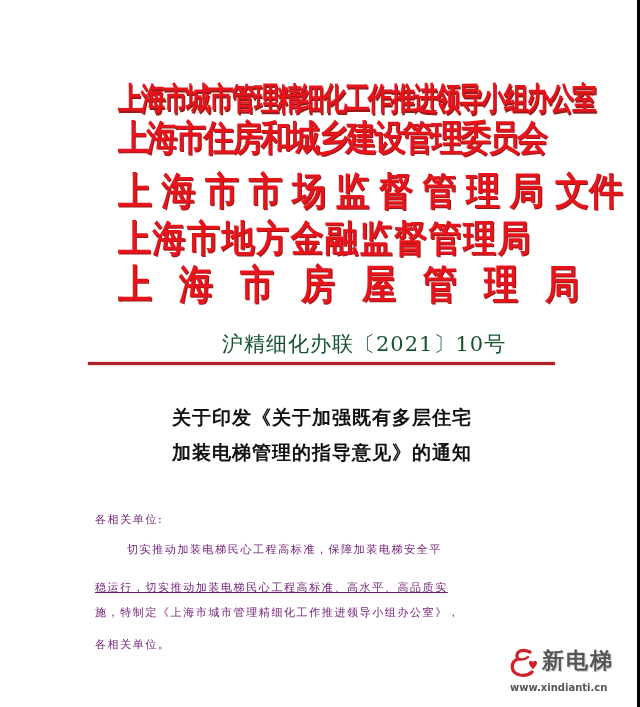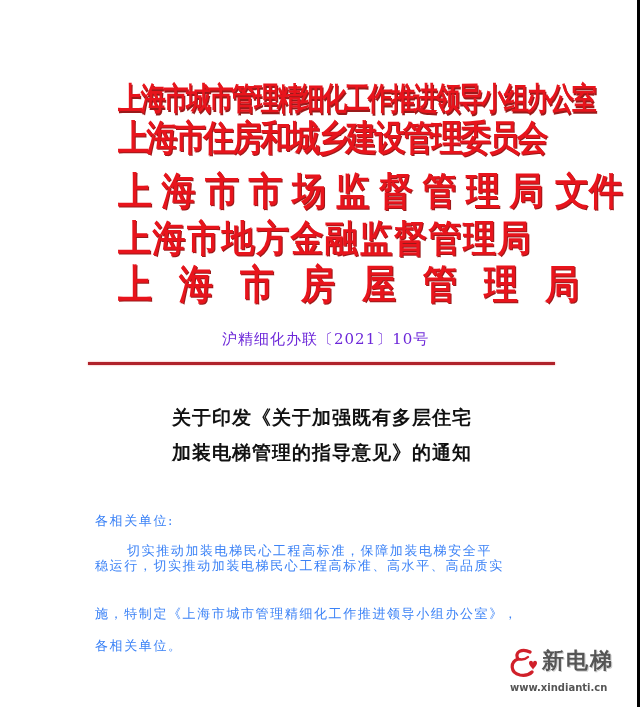--- a/index.html
+++ b/index.html
@@ -15,31 +15,31 @@
       font-family: "DejaVu Sans", sans-serif; font-weight: bold;
       text-shadow: 1px 1px 0 #9a1a1a;
     }
     .h1 { left: 118px; top: 78px; font-size: 25px; letter-spacing: -2.3px; transform: scaleY(1.25); transform-origin: left top; }
     .h2 { left: 118px; top: 114px; font-size: 31px; letter-spacing: -2.5px; transform: scaleY(1.15); transform-origin: left top; }
     .h3 { left: 118px; top: 166px; font-size: 34px; letter-spacing: 9.5px; transform: scaleY(1.12); transform-origin: left top; }
     .h3 .wj { letter-spacing: 0px; margin-left: 2px; }
     .h4 { left: 118px; top: 214px; font-size: 33px; letter-spacing: 1.5px; transform: scaleY(1.12); transform-origin: left top; }
     .h5 { left: 118px; top: 258px; font-size: 34px; letter-spacing: 27px; transform: scaleY(1.18); transform-origin: left top; }
 
-    .docno { position: absolute; left: 222px; top: 330px; font-size: 15px; color: #6d28d9; letter-spacing: 1px; white-space: nowrap; }
+    .docno { position: absolute; left: 222px; top: 330px; font-size: 21px; color: #14532d; letter-spacing: 1px; white-space: nowrap; }
     .redline { position: absolute; left: 88px; top: 362px; width: 467px; height: 3px; background: #b0222a; box-shadow: 0 0 2px #e88; }
 
     .title { position: absolute; left: 0; width: 640px; text-align: center; font-family: "DejaVu Sans", sans-serif; font-weight: bold; font-size: 19px; color: #111; letter-spacing: 1px; white-space: nowrap; }
     .t1 { top: 405px; left: 2px; }
     .t2 { top: 440px; left: 2px; }
 
-    .body { position: absolute; left: 95px; width: 500px; font-size: 13px; color: #3b82f6; letter-spacing: 1.6px; white-space: nowrap; }
+    .body { position: absolute; left: 95px; width: 500px; font-size: 11px; color: #701a75; letter-spacing: 1.6px; white-space: nowrap; }
     .b0 { top: 512px; }
     .b1 { top: 542px; left: 127px; }
-    .b2 { top: 557px; }
+    .b2 { top: 580px; text-decoration: underline; }
     .b3 { top: 605px; }
     .b4 { top: 637px; }
 
     .logo { position: absolute; left: 508px; top: 648px; width: 125px; height: 55px; }
     .logo-mark { position: absolute; left: 0; top: 0; width: 34px; height: 30px; }
     .logo-text { position: absolute; left: 34px; top: -2px; font-family: "DejaVu Sans", sans-serif; font-weight: bold; font-size: 22px; color: #555; letter-spacing: 2px; text-shadow: 0 0 1px #fff, 1px 1px 0 #ccc; white-space: nowrap; }
     .logo-url { position: absolute; left: 2px; top: 34px; font-family: "DejaVu Sans", sans-serif; font-weight: bold; font-size: 10px; color: #555; letter-spacing: 0px; white-space: nowrap; }
   </style>
 </head>
 <body>

